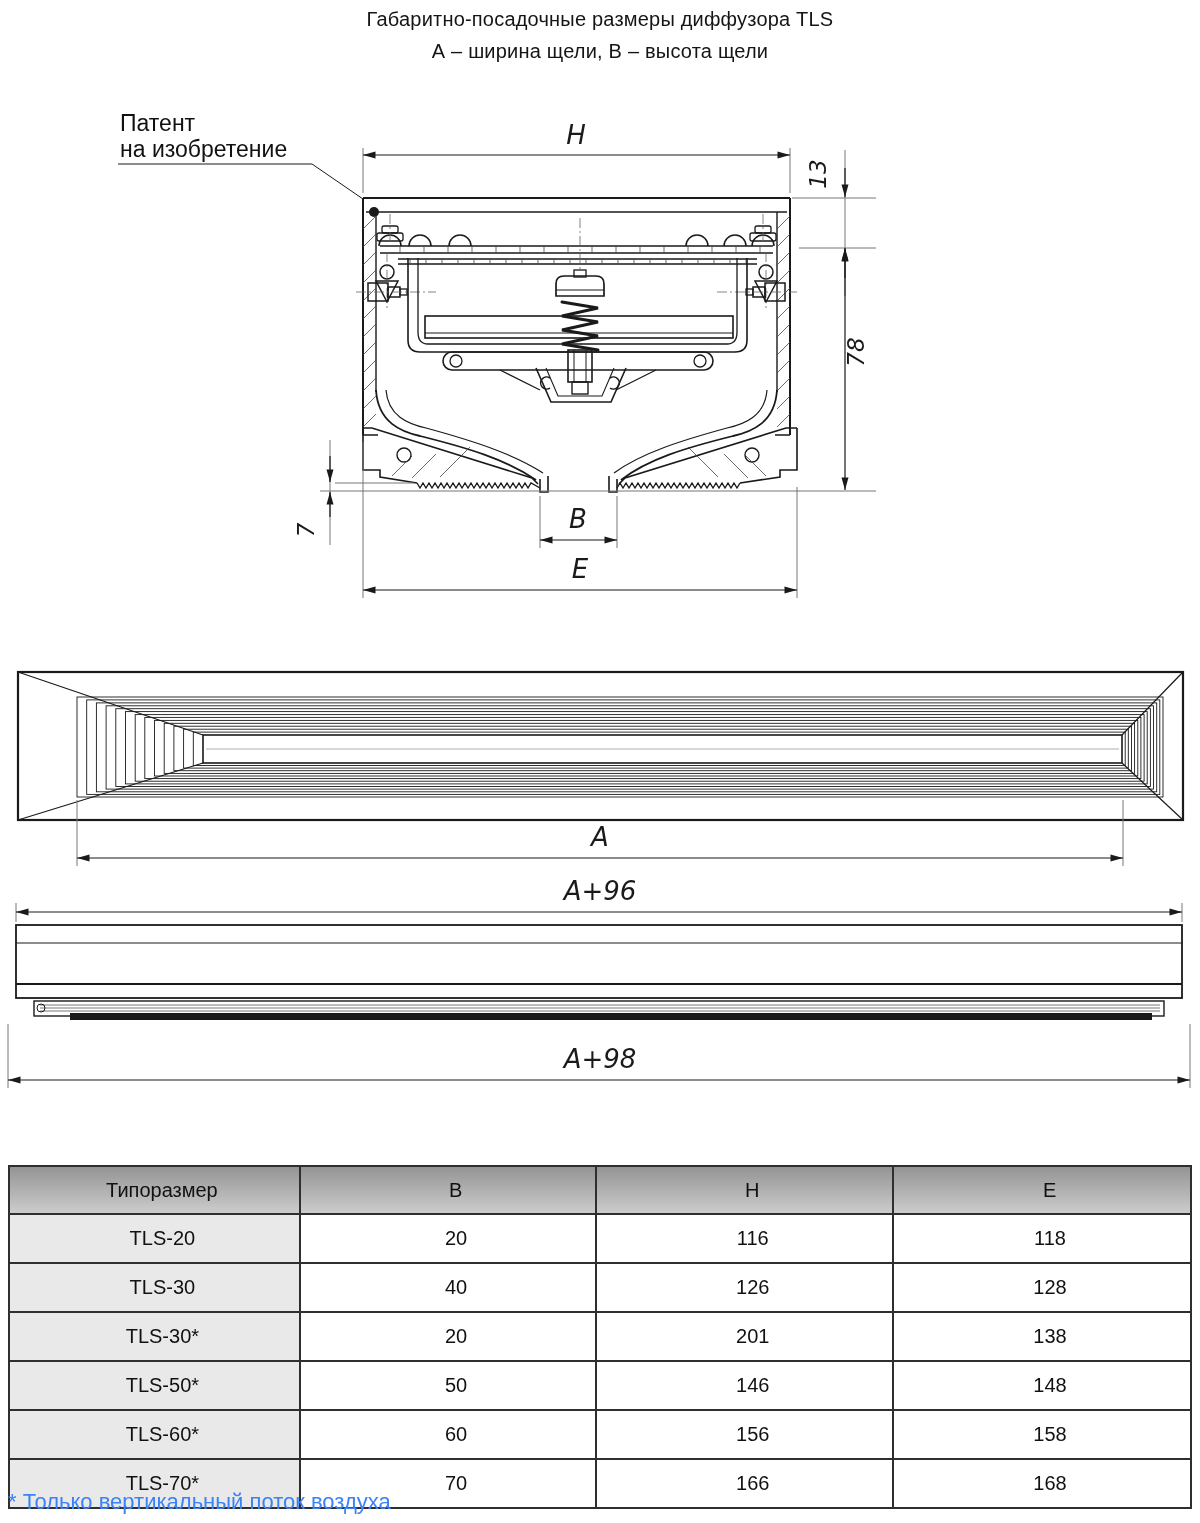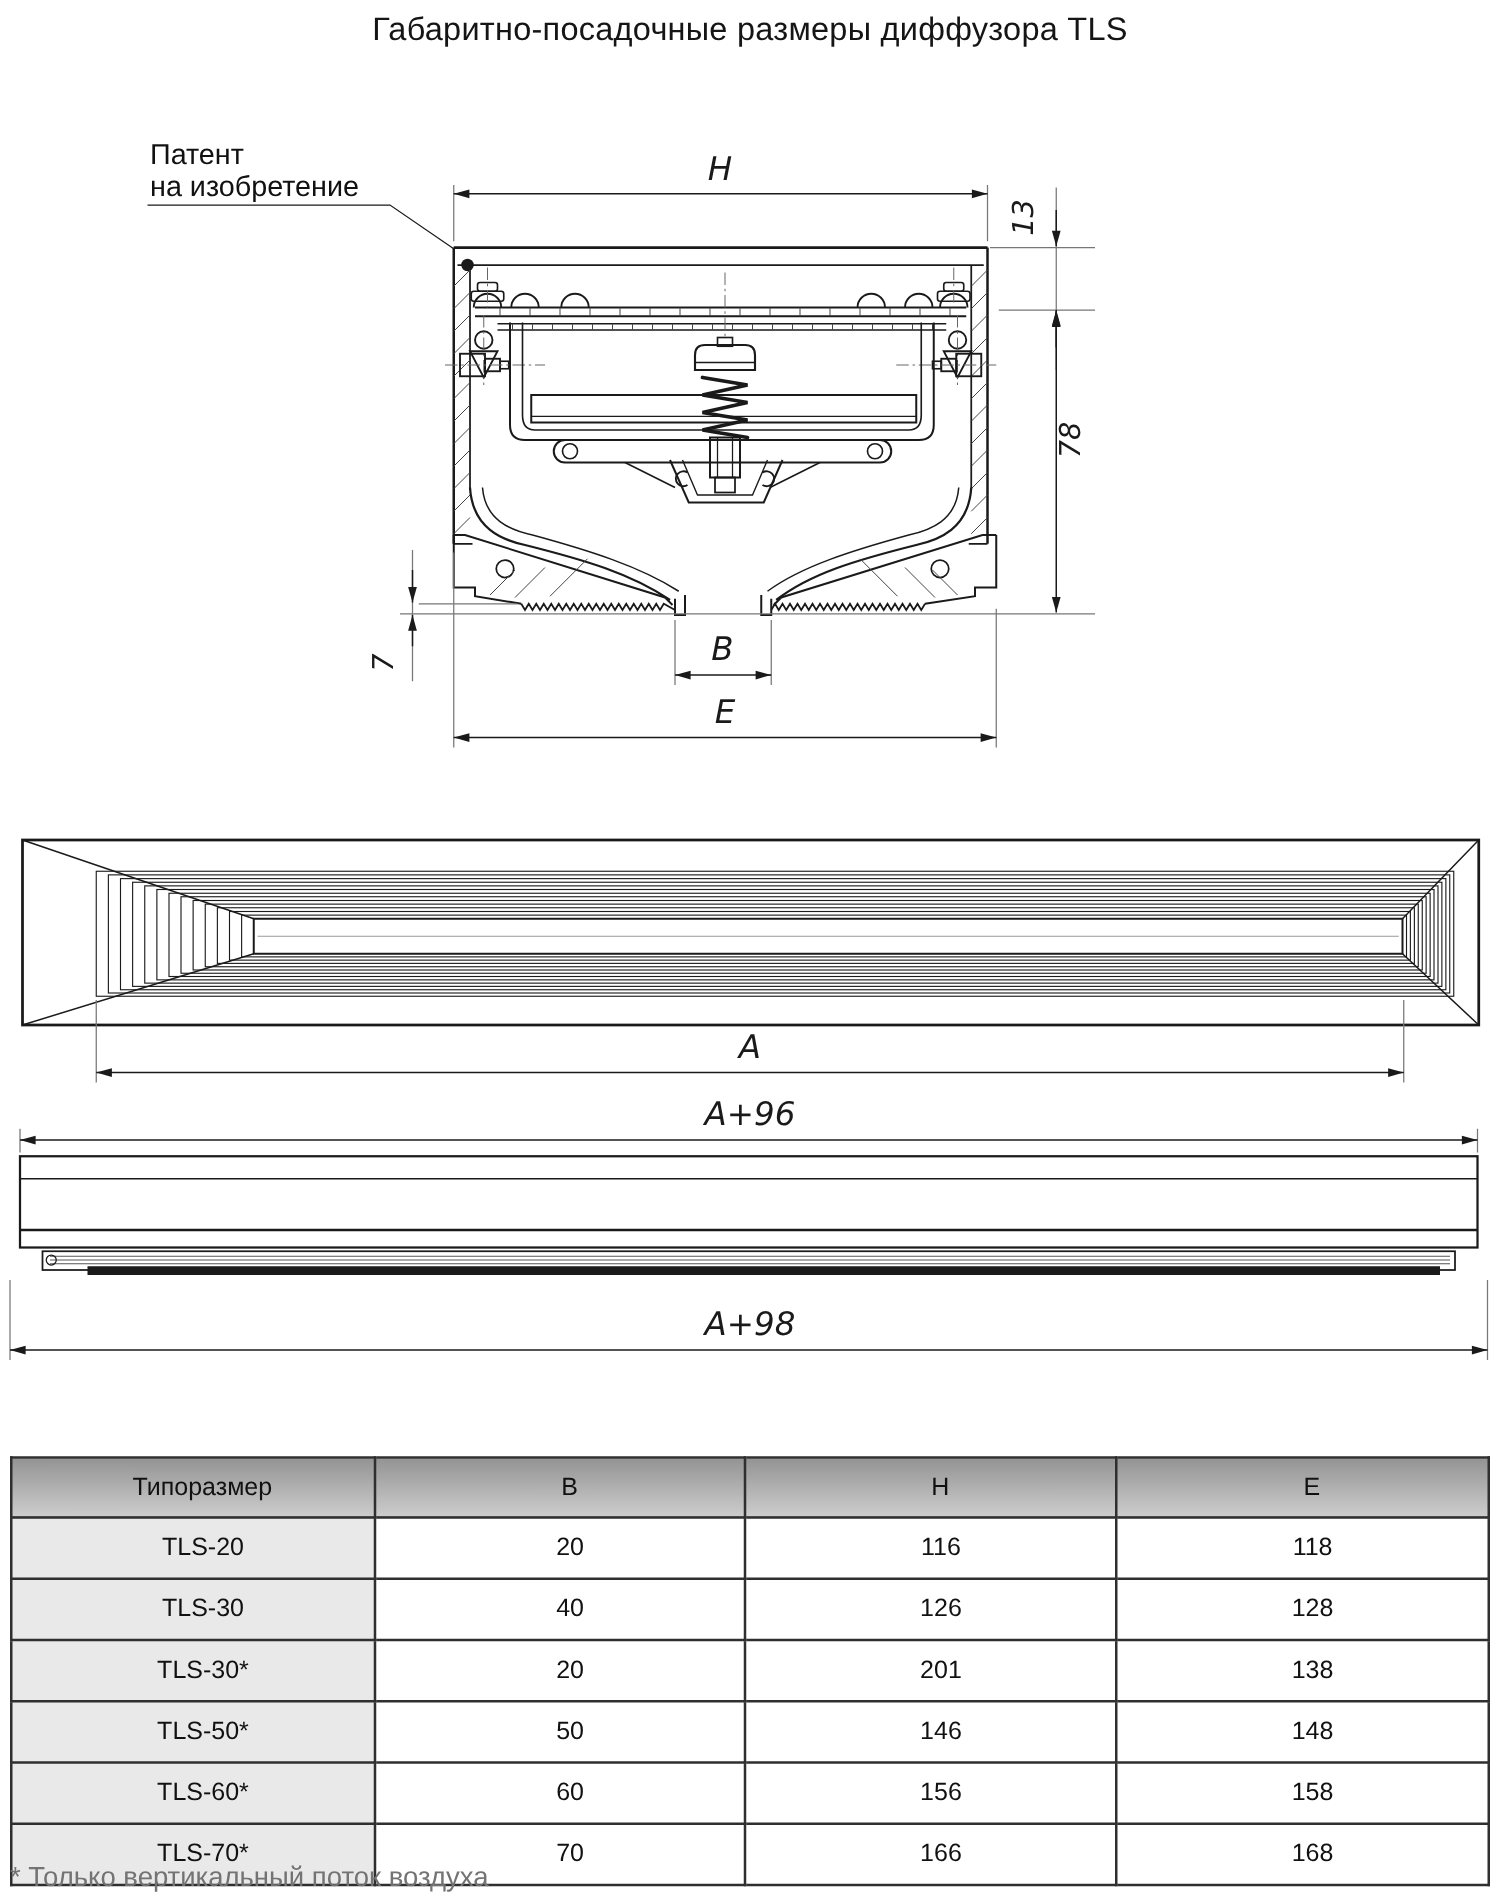--- a/index.html
+++ b/index.html
@@ -1,18 +1,18 @@
 <!DOCTYPE html>
 <html lang="ru"><head>
 <meta charset="utf-8">
 <style>
   html,body{margin:0;padding:0;background:#fff;}
   #page{position:relative;width:1200px;height:1523px;background:#ffffff;overflow:hidden;
         font-family:"Liberation Sans",sans-serif;color:#111;}
-  .title{position:absolute;left:0;width:1200px;text-align:center;font-size:26px;
+  .title{position:absolute;left:0;width:1200px;text-align:center;font-size:20px;
          font-weight:500;color:#151515;letter-spacing:.2px;}
   #title1{top:8px;}
   #title2{top:40px;}
   svg{position:absolute;left:0;top:0;}
   svg .ln{stroke:#1a1a1a;fill:none;}
   svg .thin{stroke:#777;stroke-width:1;fill:none;}
   svg .dim{stroke:#1a1a1a;stroke-width:1.2;fill:none;}
   svg .hatch{stroke:#444;stroke-width:.8;fill:none;}
   svg .cl{stroke:#666;stroke-width:.8;fill:none;stroke-dasharray:10 3 2 3;}
   svg text.lbl{font-family:"DejaVu Sans",sans-serif;font-style:italic;font-size:26px;
@@ -21,28 +21,29 @@
   svg text.note{font-family:"Liberation Sans",sans-serif;font-style:normal;font-size:23px;
                 fill:#111;text-anchor:start;}
   .tblwrap{position:absolute;left:8px;top:1165px;width:1184px;}
   table{border-collapse:collapse;width:100%;table-layout:fixed;}
   th,td{border:2px solid #2f2f2f;text-align:center;vertical-align:middle;
         font-size:20px;color:#111;font-weight:normal;}
   th{height:44px;background:linear-gradient(180deg,#949494 0%,#b3b3b3 55%,#cccccc 100%);padding-left:16px;}
   td{height:45px;background:#ffffff;padding-left:17px;}
   td.model{background:#e9e9e9;}
   col.c1{width:24.6%;} col.c2{width:25.1%;} col.c3{width:25.1%;} col.c4{width:25.2%;}
-  #footnote{position:absolute;left:8px;top:1489px;font-size:22px;color:#737373;}
+  #footnote{position:absolute;left:8px;top:1489px;font-size:22px;color:#3b82f6;}
 </style>
 </head>
 <body>
 
 <div id="page">
 
   <div class="title" id="title1">Габаритно-посадочные размеры диффузора TLS</div>
+  <div class="title" id="title2">А – ширина щели, В  – высота щели</div>
 
   <svg width="1200" height="1110" viewBox="0 0 1200 1110">
     <defs>
       <marker id="aL" markerWidth="14" markerHeight="9" refX="0.5" refY="4.5" orient="auto" markerUnits="userSpaceOnUse">
         <path d="M0.5,4.5 L13,1 L13,8 Z" fill="#1a1a1a"></path>
       </marker>
       <marker id="aR" markerWidth="14" markerHeight="9" refX="13.5" refY="4.5" orient="auto" markerUnits="userSpaceOnUse">
         <path d="M13.5,4.5 L1,1 L1,8 Z" fill="#1a1a1a"></path>
       </marker>
     </defs>

